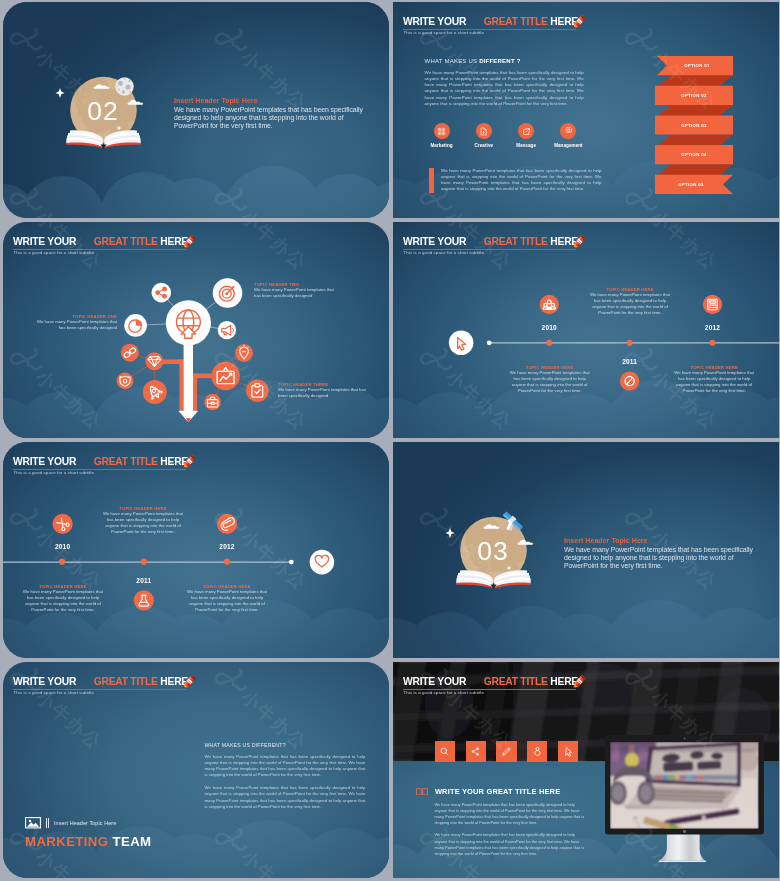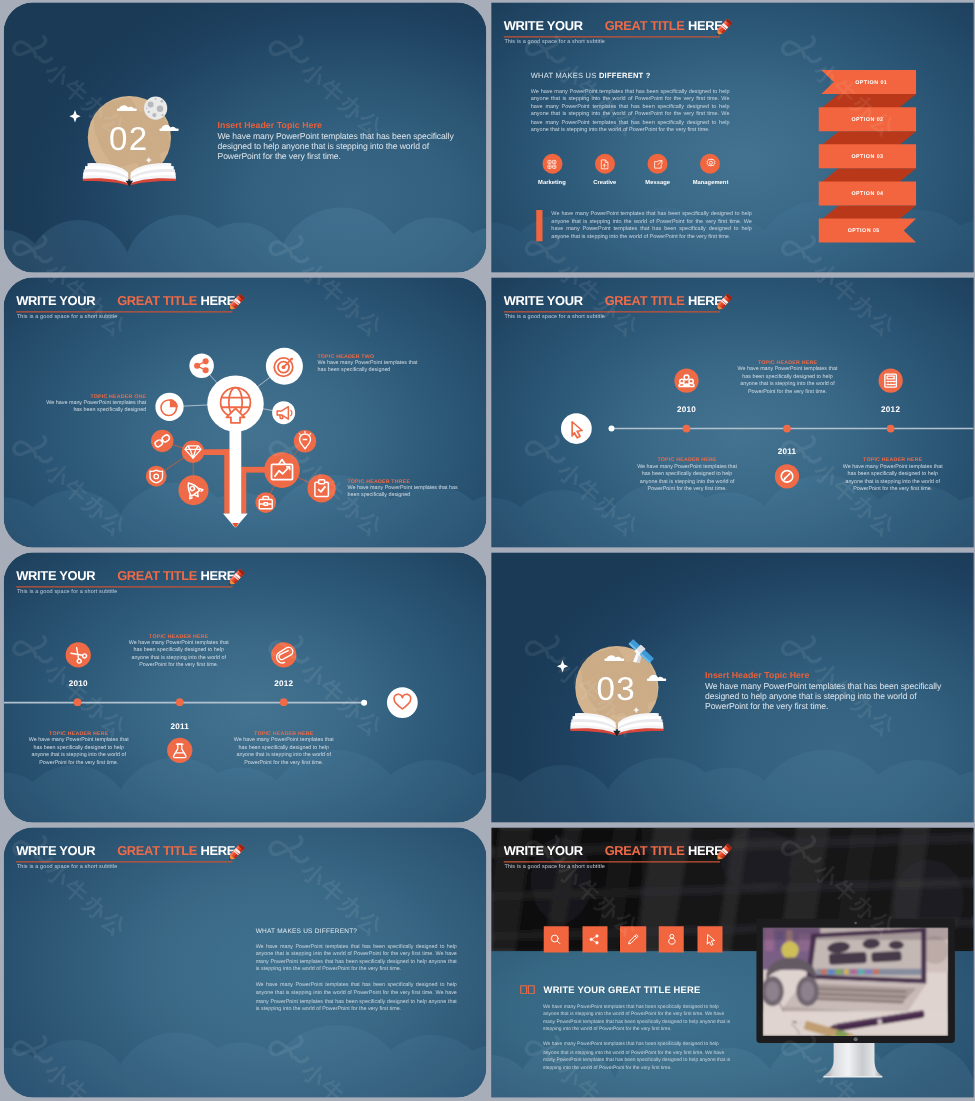--- a/index.html
+++ b/index.html
@@ -745,20 +745,32 @@
         <rect x="21.8" y="7" width="3" height="21" fill="#bd2c15"></rect>
         <rect x="15.2" y="7" width="9.6" height="3.6" fill="#9c2210" rx="0.6"></rect>
         <rect x="15.2" y="15.4" width="9.6" height="3.4" fill="#f2f2f2"></rect>
         <rect x="15.2" y="19.6" width="9.6" height="1.6" fill="#f2f2f2"></rect>
         <path d="M15.2 28 h9.6 l-4.8 6.2 Z" fill="#f48b40"></path>
         <path d="M17.8 32.4 h4 l-2 2.6 Z" fill="#33332f"></path>
       </g>
     </svg>
   </div>
 
+  <div class="s7-left">
+    <div class="s7-row">
+      <svg width="16" height="11.5" viewBox="0 0 32 23">
+        <rect x="1.2" y="1.2" width="29.6" height="20.6" fill="none" stroke="#ffffff" stroke-width="2.2"></rect>
+        <circle cx="10" cy="8" r="2.4" fill="#ffffff"></circle>
+        <path d="M4 19.6 L12.5 10.5 L17.5 15.5 L21.5 11.5 L28 19.6 Z" fill="#ffffff"></path>
+      </svg>
+      <span class="s7-bars"></span>
+      <span class="s7-sub">Insert Header Topic Here</span>
+    </div>
+    <div class="s7-big"><span class="o">MARKETING</span><span> TEAM</span></div>
+  </div>
 
   <div class="s7-right">
     <div class="s7-q">WHAT MAKES US DIFFERENT?</div>
     <div class="s7-p">We have many PowerPoint templates that has been specifically designed to help anyone that is stepping into the world of PowerPoint for the very first time. We have many PowerPoint templates that has been specifically designed to help anyone that is stepping into the world of PowerPoint for the very first time.</div>
     <div class="s7-p s7-p2">We have many PowerPoint templates that has been specifically designed to help anyone that is stepping into the world of PowerPoint for the very first time. We have many PowerPoint templates that has been specifically designed to help anyone that is stepping into the world of PowerPoint for the very first time.</div>
   </div>
 </div>
 
 <div class="slide s-c1 s-r3">
   <div class="s8-dark">

